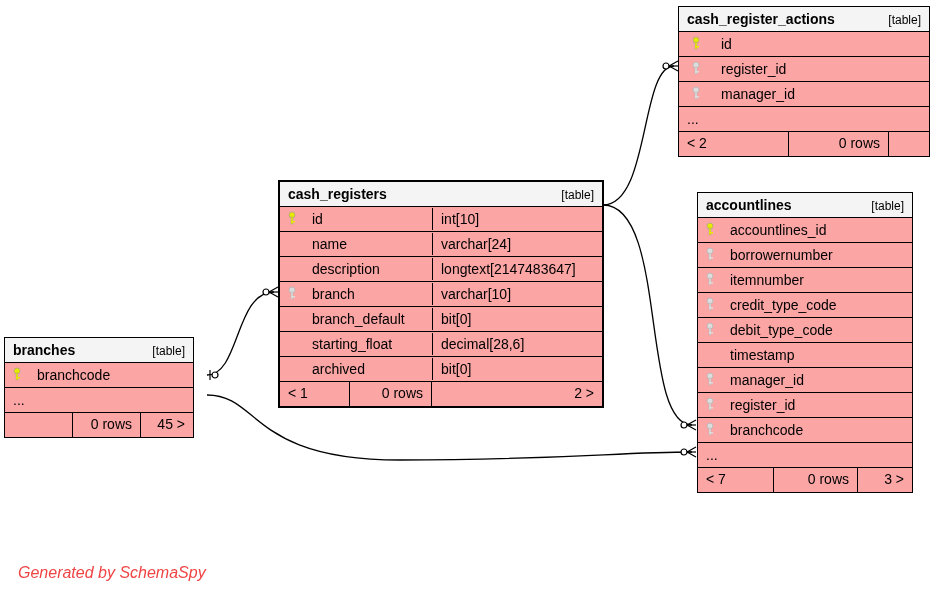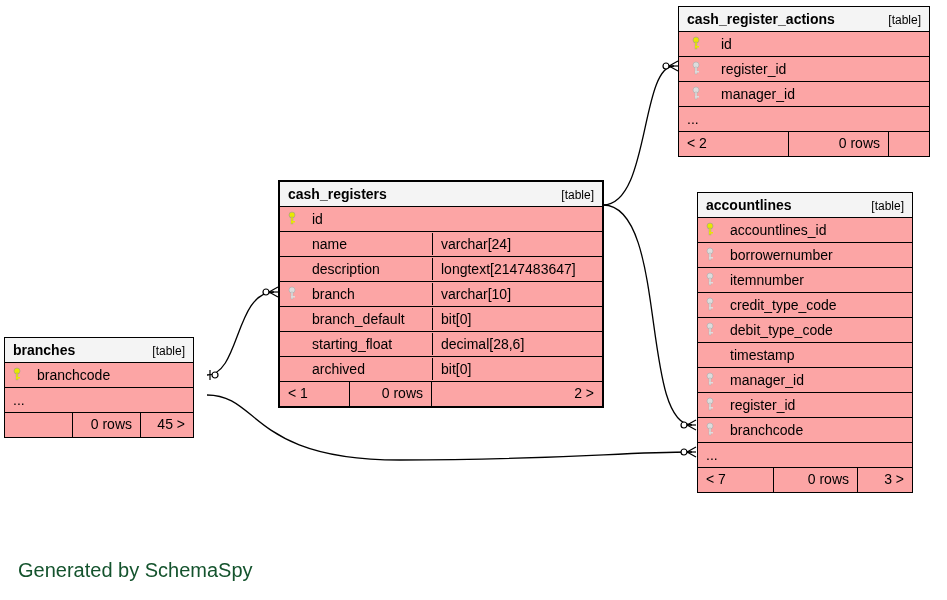--- a/index.html
+++ b/index.html
@@ -81,22 +81,23 @@
     position: absolute;
     left: 0; top: 0;
     width: 947px;
     height: 600px;
     pointer-events: none;
   }
   .footer-text {
     position: absolute;
     left: 18px;
     bottom: 18px;
-    font-size: 20px;
-    color: #14532d;
+    font-size: 16px;
+    font-style: italic;
+    color: #ef4444;
   }
 </style>
 </head>
 <body>
 
 <svg class="connectors">
   <defs>
     <g id="crowfoot">
       <circle cx="-8" cy="0" r="3" fill="#fff" stroke="#000" stroke-width="1.2"></circle>
       <line x1="-5" y1="0" x2="4" y2="-5" stroke="#000" stroke-width="1.2"></line>
@@ -152,20 +153,21 @@
     <span class="name">cash_registers</span>
     <span class="type">[table]</span>
   </div>
   <div class="row">
     <span class="cell keycol"><svg class="key-icon" viewBox="0 0 12 14">
           <circle cx="4" cy="4" r="3" fill="#e8e800" stroke="#999" stroke-width="0.6"></circle>
           <rect x="3" y="6" width="2" height="7" fill="#e8e800" stroke="#999" stroke-width="0.4"></rect>
           <rect x="3" y="10" width="4" height="1.5" fill="#e8e800"></rect>
         </svg></span>
     <span class="cell colname" style="width:128px; flex:none">id</span>
+    <span class="cell coltype" style="flex:1">int[10]</span>
   </div>
   <div class="row">
     <span class="cell keycol"></span>
     <span class="cell colname" style="width:128px; flex:none">name</span>
     <span class="cell coltype" style="flex:1">varchar[24]</span>
   </div>
   <div class="row">
     <span class="cell keycol"></span>
     <span class="cell colname" style="width:128px; flex:none">description</span>
     <span class="cell coltype" style="flex:1">longtext[2147483647]</span>

